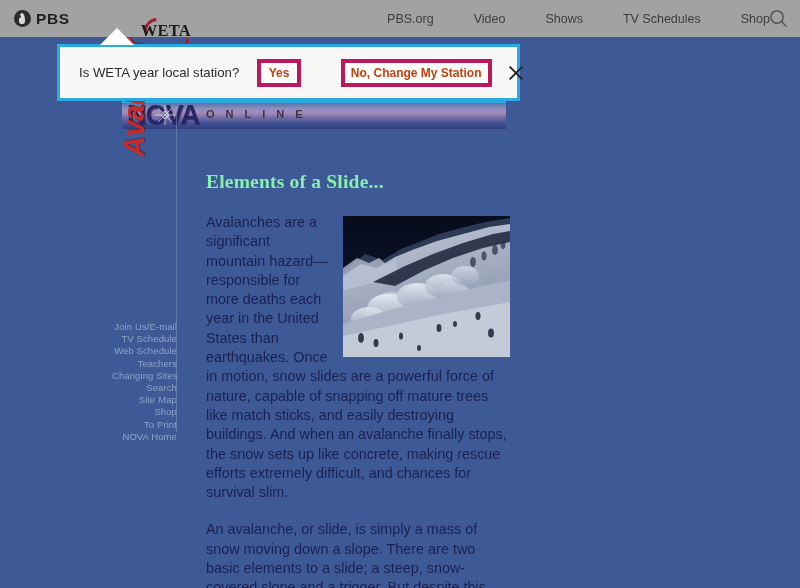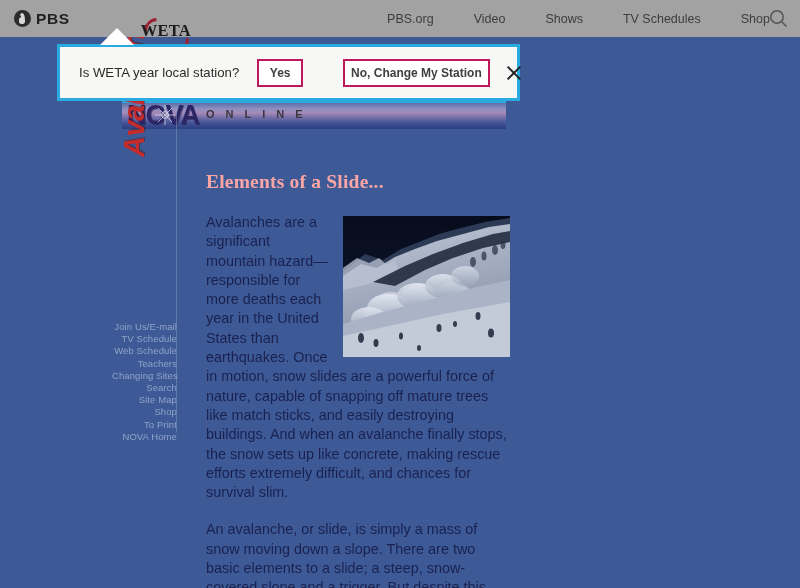--- a/index.html
+++ b/index.html
@@ -148,22 +148,22 @@
   }
   #dialog-question {
     font-size: 13.2px;
     color: #2b2b2b;
     margin-left: 19px;
     white-space: nowrap;
     font-family: "Liberation Sans", sans-serif;
   }
   .dialog-btn {
     background: #ffffff;
-    border: 2px solid #be185d;
-    color: #404040;
+    border: 4px solid #be185d;
+    color: #c2410c;
     font-weight: bold;
     font-size: 12px;
     font-family: "Liberation Sans", sans-serif;
     cursor: pointer;
     white-space: nowrap;
     box-sizing: border-box;
   }
   #yes-button {
     margin-left: 18px;
     width: 61px;
@@ -302,21 +302,21 @@
   #article {
     position: absolute;
     left: 206px;
     top: 134px;
     width: 304px;
   }
   #article-heading {
     font-family: "Liberation Serif", serif;
     font-size: 19.5px;
     font-weight: bold;
-    color: #fca5a5;
+    color: #86efac;
     margin: 0 0 20px 0;
     letter-spacing: 0.2px;
   }
   #article-photo {
     float: right;
     width: 167px;
     height: 141px;
     margin: 3px 0 6px 10px;
     position: relative;
     overflow: hidden;

